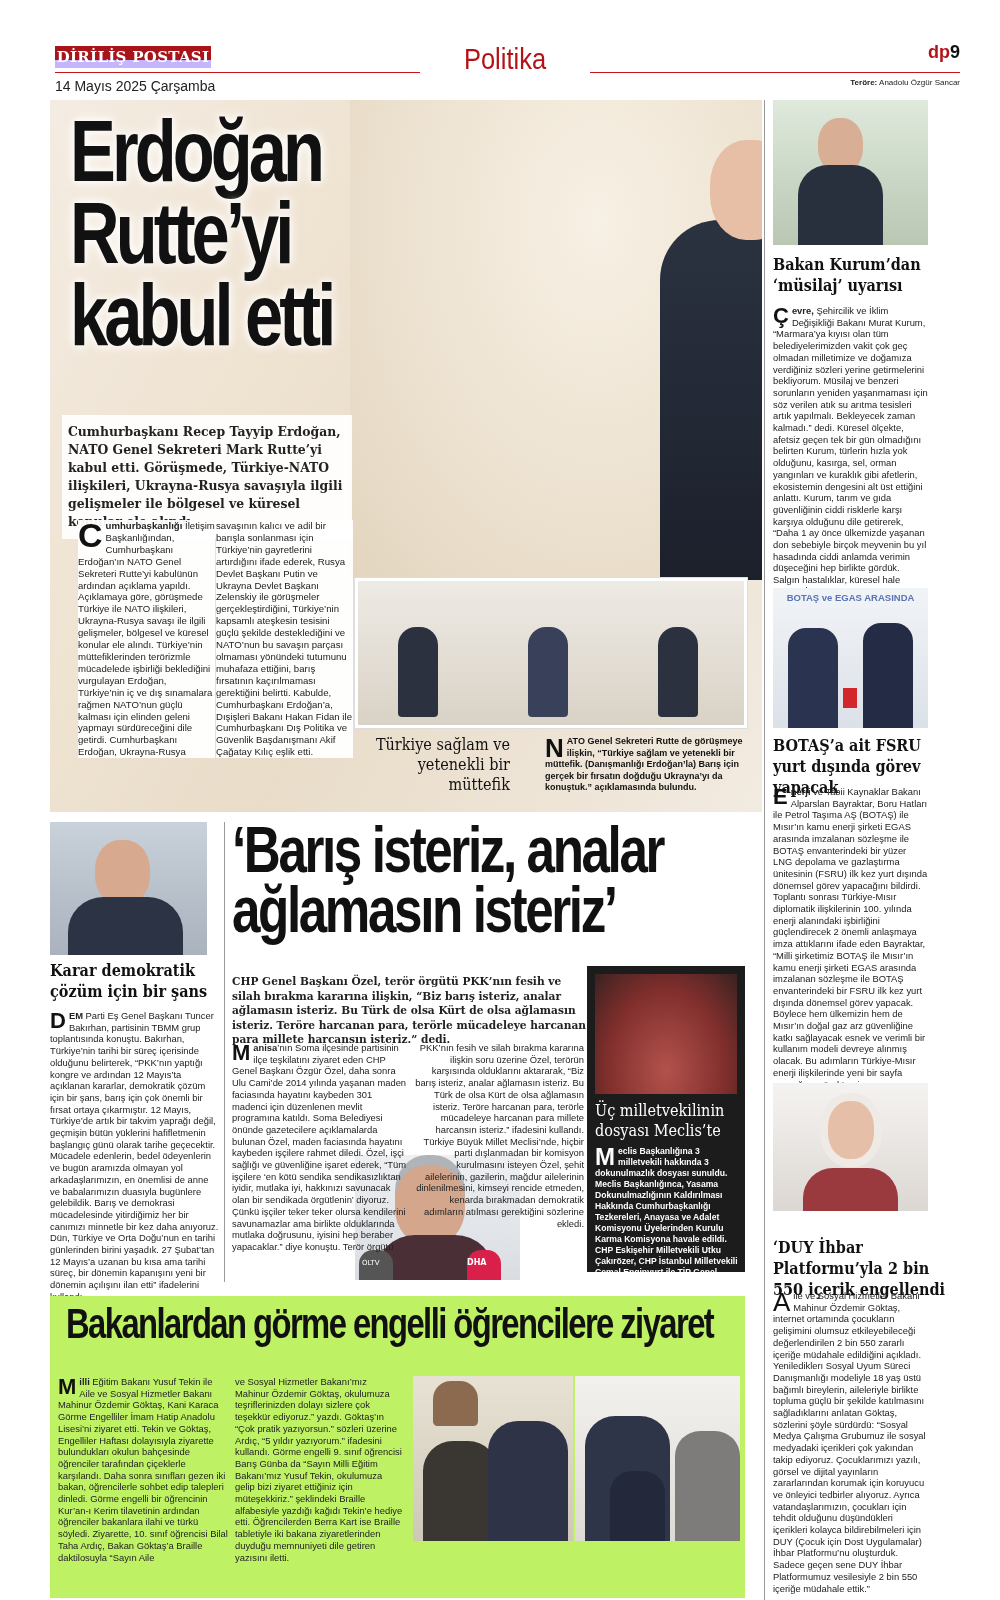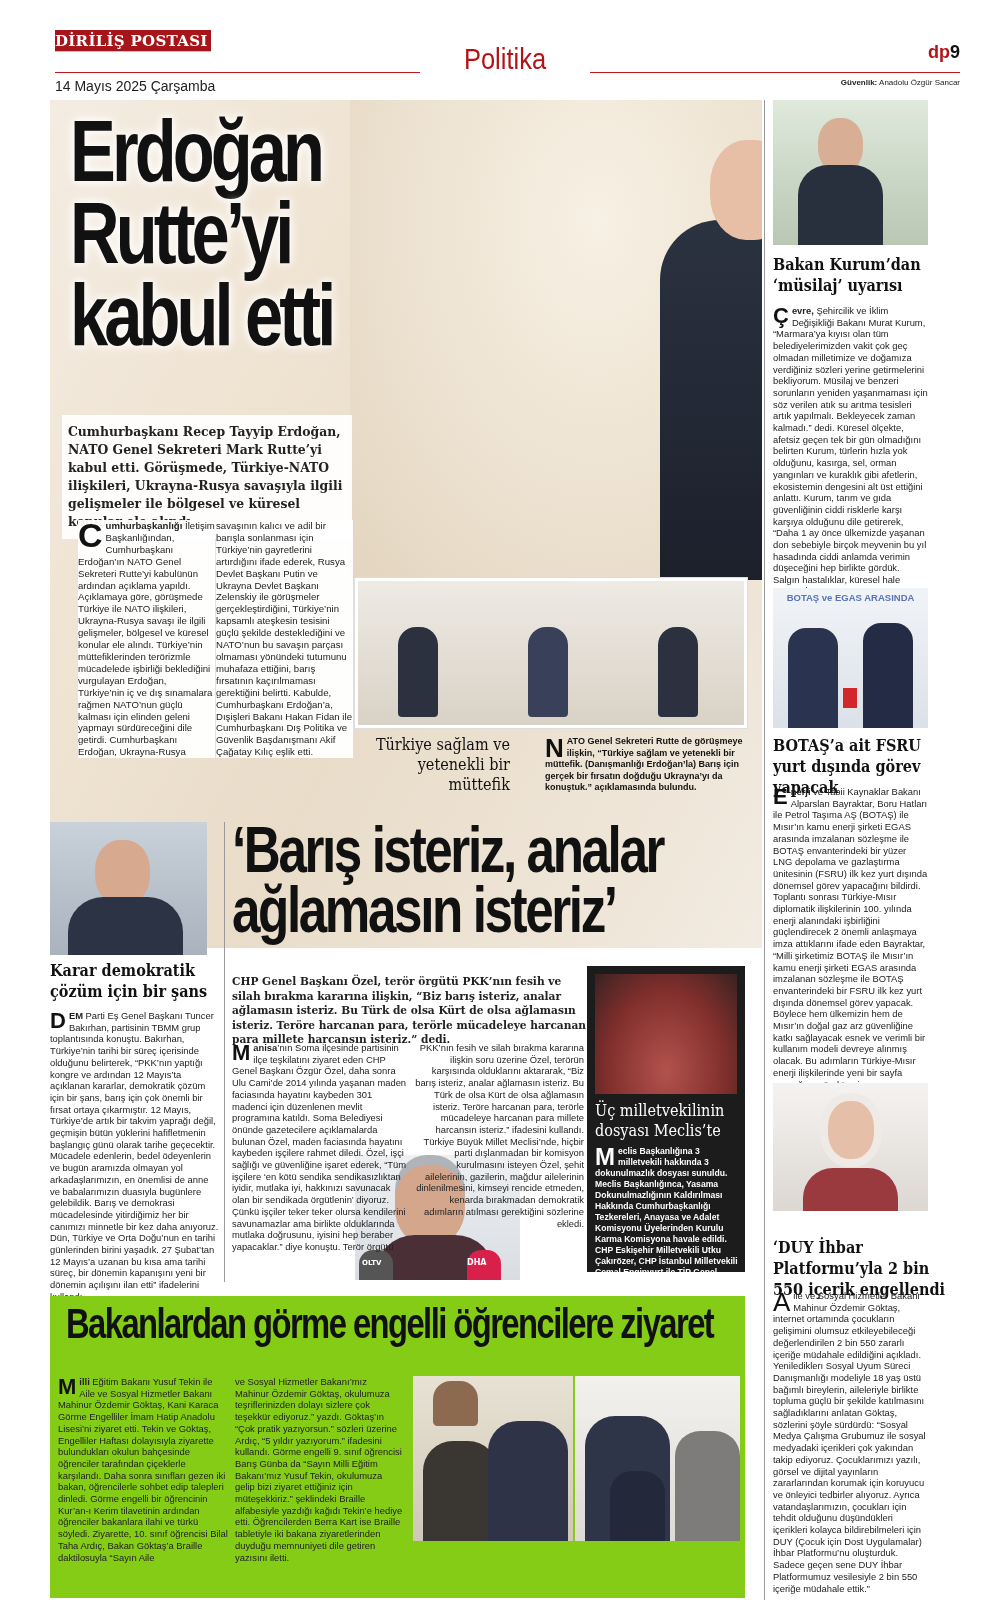--- a/index.html
+++ b/index.html
@@ -1,24 +1,24 @@
 <!DOCTYPE html>
 <html><head>
 <meta charset="utf-8">
 <style>
 *{box-sizing:border-box;margin:0;padding:0}
 body{width:1000px;height:1600px;background:#fff;position:relative;overflow:hidden;font-family:"DejaVu Sans",sans-serif;color:#222}
 .abs{position:absolute}
-.masthead{left:55px;top:30px;width:156px;height:22px;background:#a7151b;color:#fff;font-family:"DejaVu Serif",serif;font-weight:bold;font-size:15px;letter-spacing:.3px;line-height:22px;border-bottom:1px solid #c4b5fd}
+.masthead{left:55px;top:46px;width:156px;height:22px;background:#a7151b;color:#fff;font-family:"DejaVu Serif",serif;font-weight:bold;font-size:15px;letter-spacing:.3px;text-align:center;line-height:22px;border-bottom:8px solid #c4b5fd}
 .rule{height:1px;background:#c4161c}
 .section{left:440px;top:42px;width:130px;text-align:center;font-family:"Liberation Sans",sans-serif;font-size:30px;color:#b31217;font-weight:normal;transform:scaleX(.85)}
 .logo{right:40px;top:42px;font-weight:bold;font-size:18px;color:#b31217;font-family:"Liberation Sans",sans-serif}
 .date{left:55px;top:78px;font-size:14px;color:#222;font-family:"Liberation Sans",sans-serif}
 .credit{right:40px;top:78px;font-size:8px;color:#222;font-family:"Liberation Sans",sans-serif}
-.hero{left:50px;top:100px;width:712px;height:848px;background:linear-gradient(120deg,#f4ece2 0%,#efe3d2 30%,#e9dcc9 55%,#f2ebe1 100%);overflow:hidden}
+.hero{left:50px;top:100px;width:712px;height:712px;background:linear-gradient(120deg,#f4ece2 0%,#efe3d2 30%,#e9dcc9 55%,#f2ebe1 100%);overflow:hidden}
 .hero .photo{position:absolute;left:300px;top:0;width:412px;height:480px;background:radial-gradient(ellipse at 60% 25%,#f7f0e4 0%,#ece1cf 60%,#e3d5bf 100%)}
 .suit1{position:absolute;left:310px;top:120px;width:170px;height:360px;background:linear-gradient(180deg,#2b3240,#1b202b);border-radius:60px 60px 0 0}
 .head1{position:absolute;left:360px;top:40px;width:80px;height:100px;background:#e7bfa6;border-radius:45%}
 .headline{position:absolute;left:20px;top:10px;font-family:"Liberation Sans",sans-serif;font-weight:900;font-size:88px;line-height:82px;color:#111;letter-spacing:-5px;transform:scaleX(.78);transform-origin:left top;text-shadow:0 0 8px #fff,0 0 14px #fff}
 .lead{position:absolute;left:12px;top:315px;width:290px;font-family:"DejaVu Serif",serif;font-weight:bold;font-size:12.4px;line-height:18px;color:#222;background:rgba(255,255,255,.92);padding:8px 6px}
 .body-col{font-family:"Liberation Sans",sans-serif;font-size:9.6px;line-height:11.9px;color:#222}
 .drop{float:left;font-family:"Liberation Sans",sans-serif;font-weight:900;font-size:34px;line-height:28px;margin:1px 3px 0 0;color:#111}
 .col1{position:absolute;left:28px;top:420px;width:137px;background:rgba(255,255,255,.95)}
 .col2{position:absolute;left:166px;top:420px;width:137px;background:rgba(255,255,255,.95)}
 .inset{position:absolute;left:305px;top:478px;width:392px;height:150px;background:linear-gradient(180deg,#eeeae4,#d9d2c6);border:3px solid #fff;box-shadow:0 0 0 1px #ddd}
@@ -27,34 +27,34 @@
 .cap-text{position:absolute;left:495px;top:636px;width:205px;font-family:"Liberation Sans",sans-serif;font-weight:bold;font-size:9px;line-height:11.5px;color:#111}
 .vline{width:1px;background:#999}
 .side-photo{background:linear-gradient(180deg,#eef1e9,#cbd2c0);overflow:hidden;position:absolute}
 .side-title{position:absolute;font-family:"DejaVu Serif",serif;font-weight:bold;font-size:17px;line-height:21px;color:#111;transform:scaleX(.85);transform-origin:left top}
 .side-body{position:absolute;font-family:"Liberation Sans",sans-serif;font-size:9.4px;line-height:11.7px;color:#222}
 .big2{position:absolute;left:232px;top:820px;font-family:"Liberation Sans",sans-serif;font-weight:900;font-size:64px;line-height:60px;letter-spacing:-3px;color:#111;transform:scaleX(.8);transform-origin:left top;white-space:nowrap}
 .big2-lead{position:absolute;left:232px;top:974px;width:360px;font-family:"DejaVu Serif",serif;font-weight:bold;font-size:10.6px;line-height:14.5px;color:#222}
 .dark-box{position:absolute;left:587px;top:966px;width:158px;height:306px;background:#1c1c1c;color:#fff}
 .dark-title{position:absolute;left:8px;top:134px;font-family:"DejaVu Serif",serif;font-size:17px;line-height:20px;color:#fff;transform:scaleX(.85);transform-origin:left top;white-space:nowrap}
 .dark-body{position:absolute;left:8px;top:180px;width:145px;font-family:"Liberation Sans",sans-serif;font-weight:bold;font-size:8.6px;line-height:11px;color:#fff}
-.grey-box{position:absolute;left:50px;top:1296px;width:695px;height:302px;background:#84cc16}
+.grey-box{position:absolute;left:50px;top:1296px;width:695px;height:302px;background:#bef264}
 .grey-title{position:absolute;left:16px;top:6px;font-family:"Liberation Sans",sans-serif;font-weight:900;font-size:42px;line-height:44px;color:#111;letter-spacing:-2px;transform:scaleX(.78);transform-origin:left top;white-space:nowrap}
 .mic{position:absolute;bottom:0;width:34px;height:30px;border-radius:14px 14px 0 0}
 </style>
 </head>
 <body>
 
 <div class="abs masthead">DİRİLİŞ POSTASI</div>
 <div class="abs rule" style="left:55px;top:72px;width:365px"></div>
 <div class="abs section">Politika</div>
 <div class="abs rule" style="left:590px;top:72px;width:370px"></div>
 <div class="abs logo"><span>dp</span><span style="color:#111">9</span></div>
 <div class="abs date">14 Mayıs 2025 Çarşamba</div>
-<div class="abs credit"><b>Güvenlik:</b> <span>Anadolu Özgür Sancar</span></div>
+<div class="abs credit"><b>Teröre:</b> <span>Anadolu Özgür Sancar</span></div>
 
 <div class="abs hero">
   <div class="photo">
 
     <div class="suit1"></div>
 
     <div class="head1"></div>
 
   </div>
   <div class="headline">
@@ -109,21 +109,21 @@
 <div class="side-body" style="left:50px;top:1010px;width:170px"><span class="drop" style="font-size:22px;line-height:20px">D</span><b>EM</b> <span>Parti Eş Genel Başkanı Tuncer Bakırhan, partisinin TBMM grup toplantısında konuştu. Bakırhan, Türkiye’nin tarihi bir süreç içerisinde olduğunu belirterek, “PKK’nın yaptığı kongre ve ardından 12 Mayıs’ta açıklanan kararlar, demokratik çözüm için bir şans, barış için çok önemli bir fırsat ortaya çıkarmıştır. 12 Mayıs, Türkiye’de artık bir takvim yaprağı değil, geçmişin bütün yüklerini hafifletmenin başlangıç günü olarak tarihe geçecektir. Mücadele edenlerin, bedel ödeyenlerin ve bugün aramızda olmayan yol arkadaşlarımızın, en önemlisi de anne ve babalarımızın duasıyla bugünlere gelebildik. Barış ve demokrasi mücadelesinde yitirdiğimiz her bir canımızı minnetle bir kez daha anıyoruz. Dün, Türkiye ve Orta Doğu’nun en tarihi günlerinden birini yaşadık. 27 Şubat’tan 12 Mayıs’a uzanan bu kısa ama tarihi süreç, bir dönemin kapanışını yeni bir dönemin açılışını ilan etti” ifadelerini kullandı.</span></div>
 
 <div class="big2">
   <div>‘Barış isteriz, analar</div>
   <div>ağlamasın isteriz’</div>
 </div>
 <div class="big2-lead">CHP Genel Başkanı Özel, terör örgütü PKK’nın fesih ve silah bırakma kararına ilişkin, “Biz barış isteriz, analar ağlamasın isteriz. Bu Türk de olsa Kürt de olsa ağlamasın isteriz. Teröre harcanan para, terörle mücadeleye harcanan para millete harcansın isteriz.” dedi.</div>
 <div class="abs" style="left:355px;top:1155px;width:165px;height:125px;background:linear-gradient(180deg,#eef0f2,#d9dde2);overflow:hidden">
   <div style="position:absolute;left:40px;top:10px;width:70px;height:80px;background:#d4a68c;border-radius:45%;box-shadow:0 -10px 0 0 #b0b3b8"></div>
   <div style="position:absolute;left:20px;top:80px;width:120px;height:60px;background:#4b2f37;border-radius:40px 40px 0 0"></div>
-  <div class="mic" style="left:4px;background:#555"><span style="font-size:7px;color:#fff;font-weight:bold;padding-left:3px">OLTV</span></div>
+  <div class="mic" style="left:4px;background:#555"><span style="font-size:7px;color:#fff;font-weight:normal;padding-left:3px">OLTV</span></div>
   <div class="mic" style="left:112px;background:#d8204a"><span style="font-size:8px;color:#fff;font-weight:bold;">DHA</span></div>
 </div>
 <div class="side-body" style="left:232px;top:1042px;width:175px"><span class="drop" style="font-size:22px;line-height:20px">M</span><b>anisa</b><span>’nın Soma ilçesinde partisinin ilçe teşkilatını ziyaret eden CHP Genel Başkanı Özgür Özel, daha sonra Ulu Cami’de 2014 yılında yaşanan maden faciasında hayatını kaybeden 301 madenci için düzenlenen mevlit programına katıldı. Soma Belediyesi önünde gazetecilere açıklamalarda bulunan Özel, maden faciasında hayatını kaybeden işçilere rahmet diledi. Özel, işçi sağlığı ve güvenliğine işaret ederek, “Tüm işçilere ‘en kötü sendika sendikasızlıktan iyidir, mutlaka iyi, hakkınızı savunacak olan bir sendikada örgütlenin’ diyoruz. Çünkü işçiler teker teker olursa kendilerini savunamazlar ama birlikte olduklarında mutlaka doğrusunu, iyisini hep beraber yapacaklar.” diye konuştu. Terör örgütü</span></div>
 <div class="side-body" style="left:412px;top:1042px;width:172px;text-align:right">PKK’nın fesih ve silah bırakma kararına ilişkin soru üzerine Özel, terörün karşısında olduklarını aktararak, “Biz barış isteriz, analar ağlamasın isteriz. Bu Türk de olsa Kürt de olsa ağlamasın isteriz. Teröre harcanan para, terörle mücadeleye harcanan para millete harcansın isteriz.” ifadesini kullandı. Türkiye Büyük Millet Meclisi’nde, hiçbir parti dışlanmadan bir komisyon kurulmasını isteyen Özel, şehit ailelerinin, gazilerin, mağdur ailelerinin dinlenilmesini, kimseyi rencide etmeden, kenarda bırakmadan demokratik adımların atılması gerektiğini sözlerine ekledi.</div>
 
 <div class="dark-box">
   <div style="position:absolute;left:8px;top:8px;width:142px;height:120px;background:radial-gradient(ellipse at 50% 80%,#b3524c,#7f2e2c 60%,#3a2220)"></div>
   <div class="dark-title">
     <div>Üç milletvekilinin</div>
     <div>dosyası Meclis’te</div>

